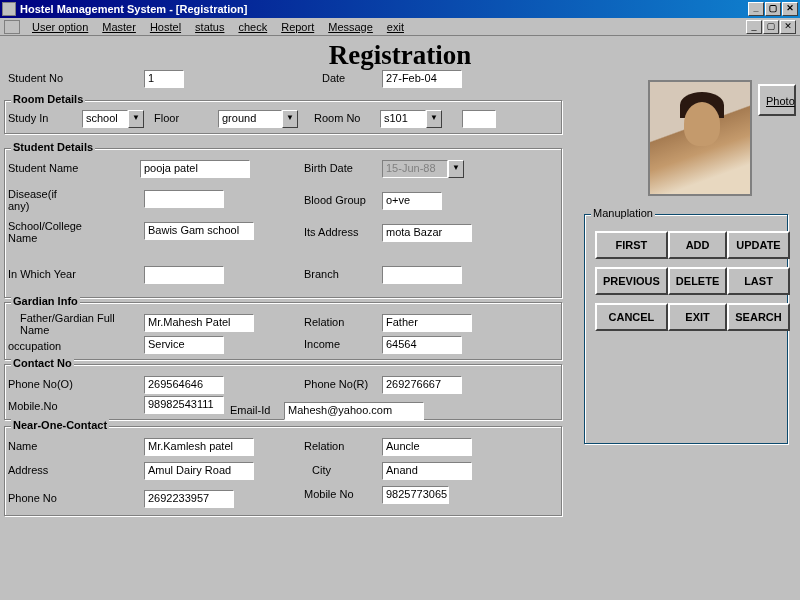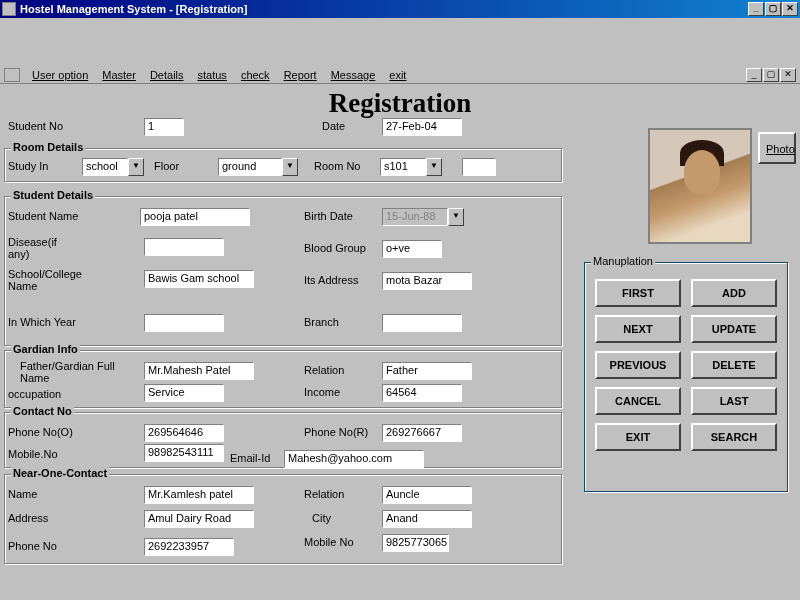--- a/index.html
+++ b/index.html
@@ -2,60 +2,60 @@
 <html><head>
 <meta charset="utf-8">
 <style>
 * { box-sizing: border-box; font-family: "MS Sans Serif", Tahoma, sans-serif; font-size: 11px; }
 body { margin: 0; background: #c0c0c0; width: 800px; height: 600px; overflow: hidden; }
 .titlebar { background: linear-gradient(to right, #000080, #1084d0); color: #fff; height: 18px; display: flex; align-items: center; padding: 0 2px; font-weight: bold; }
 .titlebar .icon { width: 14px; height: 14px; background: #c0c0c0; margin-right: 4px; border: 1px solid #808080; }
 .titlebar .title { flex: 1; }
 .winbtns { display: flex; gap: 1px; }
 .winbtn { width: 16px; height: 14px; background: #c0c0c0; border: 1px solid; border-color: #fff #404040 #404040 #fff; font-size: 9px; line-height: 10px; text-align: center; color: #000; font-family: Arial; }
-.menubar { background: #c0c0c0; height: 18px; display: flex; align-items: center; padding: 0 4px; gap: 2px; border-bottom: 1px solid #808080; margin-top: 48px; }
+.menubar { background: #c0c0c0; height: 18px; display: flex; align-items: center; padding: 0 4px; gap: 2px; border-bottom: 1px solid #808080; }
 .menubar .mleft { width: 16px; height: 14px; background: #c0c0c0; border: 1px solid #808080; margin-right: 4px; }
 .menuitem { padding: 1px 6px; text-decoration: underline; color: #000; }
 .menubar .spacer { flex: 1; }
 .client { position: relative; width: 800px; height: calc(600px - 36px); background: #c0c0c0; }
 .regtitle { text-align: center; font-family: "Old English Text MT", serif; font-size: 27px; font-weight: bold; padding: 4px 0 6px; }
 .form { position: absolute; left: 4px; top: 32px; width: 560px; }
 label.fl { position: absolute; color: #000; }
 .inp { position: absolute; background: #fff; border: 1px solid; border-color: #808080 #fff #fff #808080; padding: 1px 3px; height: 18px; }
 .combo { position: absolute; display: flex; }
 .combo .cb { background: #fff; border: 1px solid; border-color: #808080 #fff #fff #808080; padding: 1px 3px; height: 18px; }
 .combo .dd { width: 16px; height: 18px; background: #c0c0c0; border: 1px solid; border-color: #fff #404040 #404040 #fff; text-align: center; line-height: 14px; font-size: 8px; }
 .groupbox { position: absolute; border: 1px solid #808080; box-shadow: inset 1px 1px 0 #fff, 1px 1px 0 #fff; }
 .grouplabel { position: absolute; top: -8px; left: 6px; background: #c0c0c0; padding: 0 2px; font-weight: bold; }
 .photo { position: absolute; right: 48px; top: 44px; width: 104px; height: 116px; background: linear-gradient(160deg, #d6c8b8 40%, #a67c52 41%, #c49a6c 60%, #e8d8c0 80%); border: 2px solid #808080; }
 .photo-face { position: absolute; left: 34px; top: 20px; width: 36px; height: 44px; background: #c49a6c; border-radius: 50% 50% 40% 40%; }
 .photo-hair { position: absolute; left: 30px; top: 10px; width: 44px; height: 26px; background: #2a1810; border-radius: 50% 50% 0 0; }
 .photobtn { position: absolute; right: 4px; top: 48px; width: 38px; height: 32px; background: #c0c0c0; border: 2px solid; border-color: #fff #404040 #404040 #fff; text-align: center; line-height: 28px; text-decoration: underline; }
 .manup { position: absolute; right: 12px; top: 178px; width: 204px; height: 230px; border: 1px solid #0c4a6e; box-shadow: inset 1px 1px 0 #fff, 1px 1px 0 #fff; }
 .manup .grouplabel { font-weight: normal; }
-.btngrid { display: grid; grid-template-columns: 1fr 1fr; gap: 8px 10px; padding: 16px 10px; }
+.btngrid { display: grid; grid-template-columns: 1fr 1fr 1fr; gap: 8px 0; padding: 16px 10px; }
 .wbtn { height: 28px; background: #c0c0c0; border: 2px solid; border-color: #fff #404040 #404040 #fff; font-weight: bold; font-size: 11px; }
 </style>
 </head>
 <body>
 
 <div class="titlebar">
   <div class="icon"></div>
   <div class="title">Hostel Management System - [Registration]</div>
   <div class="winbtns">
     <div class="winbtn">_</div>
     <div class="winbtn">▢</div>
     <div class="winbtn">✕</div>
   </div>
 </div>
 <div class="menubar">
   <div class="mleft"></div>
   <span class="menuitem">User option</span>
   <span class="menuitem">Master</span>
-  <span class="menuitem">Details</span>
+  <span class="menuitem">Hostel</span>
   <span class="menuitem">status</span>
   <span class="menuitem">check</span>
   <span class="menuitem">Report</span>
   <span class="menuitem">Message</span>
   <span class="menuitem">exit</span>
   <div class="spacer"></div>
   <div class="winbtns">
     <div class="winbtn">_</div>
     <div class="winbtn">▢</div>
     <div class="winbtn">✕</div>
@@ -159,23 +159,22 @@
     <div class="inp" style="left:140px;top:422px;width:90px">2692233957</div>
     <label class="fl" style="left:300px;top:420px">Mobile No</label>
     <div class="inp" style="left:378px;top:418px;width:67px">9825773065</div>
   </div>
 
   <div class="manup">
     <div class="grouplabel">Manuplation</div>
     <div class="btngrid">
       <button class="wbtn">FIRST</button>
       <button class="wbtn">ADD</button>
-      <button class="wbtn">NEXT</button>
       <button class="wbtn">UPDATE</button>
       <button class="wbtn">PREVIOUS</button>
       <button class="wbtn">DELETE</button>
+      <button class="wbtn">LAST</button>
       <button class="wbtn">CANCEL</button>
-      <button class="wbtn">LAST</button>
       <button class="wbtn">EXIT</button>
       <button class="wbtn">SEARCH</button>
     </div>
   </div>
 </div>
 
 </body></html>

